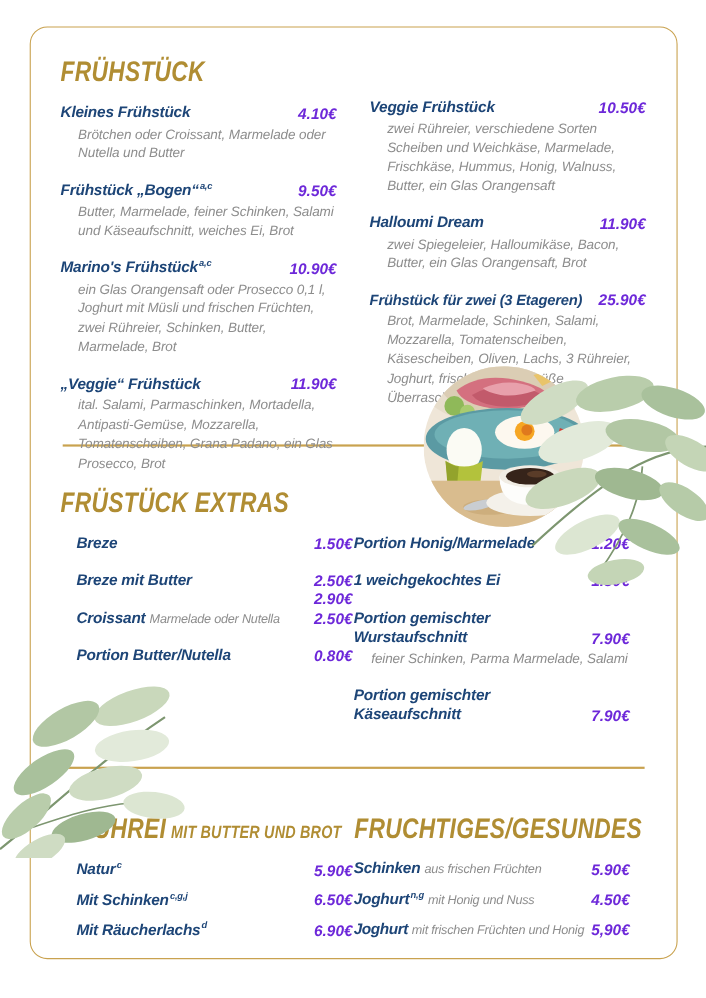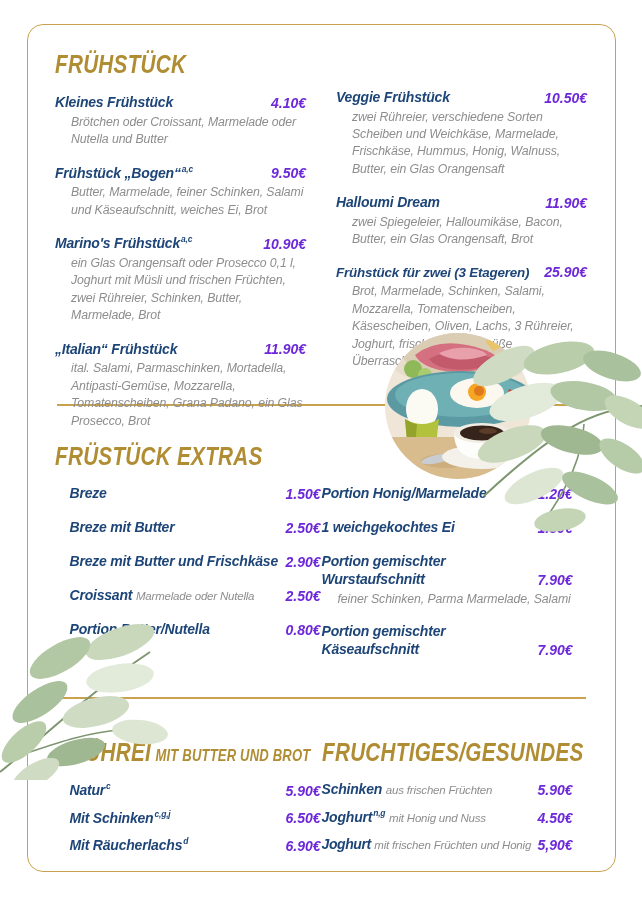--- a/index.html
+++ b/index.html
@@ -82,21 +82,21 @@
     <div class="mi">
       <div class="mi-head">
         <span class="mi-name"><b>Marino's Frühstück</b><sup>a,c</sup></span>
         <span class="mi-price">10.90€</span>
       </div>
       <div class="mi-desc">ein Glas Orangensaft oder Prosecco 0,1 l, Joghurt mit Müsli und frischen Früchten, zwei Rühreier, Schinken, Butter, Marmelade, Brot</div>
     </div>
 
     <div class="mi">
       <div class="mi-head">
-        <span class="mi-name"><b>„Italian“ Frühstück</b><sup></sup></span>
+        <span class="mi-name"><b>„Veggie“ Frühstück</b><sup></sup></span>
         <span class="mi-price">11.90€</span>
       </div>
       <div class="mi-desc">ital. Salami, Parmaschinken, Mortadella, Antipasti-Gemüse, Mozzarella, Tomatenscheiben, Grana Padano, ein Glas Prosecco, Brot</div>
     </div>
   </div>
 
   <div class="abs" id="sec1-right">
     <div class="mi">
       <div class="mi-head">
         <span class="mi-name"><b>Veggie Frühstück</b><sup></sup></span>
@@ -192,21 +192,20 @@
           </div>
         </div>
         <div class="mi nodesc">
           <div class="mi-head">
             <span class="mi-name"><b>Breze mit Butter</b></span>
             <span class="mi-price">2.50€</span>
           </div>
         </div>
         <div class="mi nodesc">
           <div class="mi-head">
-            <span class="mi-name nw"><b>Breze mit Butter und Frischkäse</b></span>
             <span class="mi-price">2.90€</span>
           </div>
         </div>
         <div class="mi nodesc">
           <div class="mi-head">
             <span class="mi-name nw"><b>Croissant</b> <span class="mi-note">Marmelade oder Nutella</span></span>
             <span class="mi-price">2.50€</span>
           </div>
         </div>
         <div class="mi nodesc">

